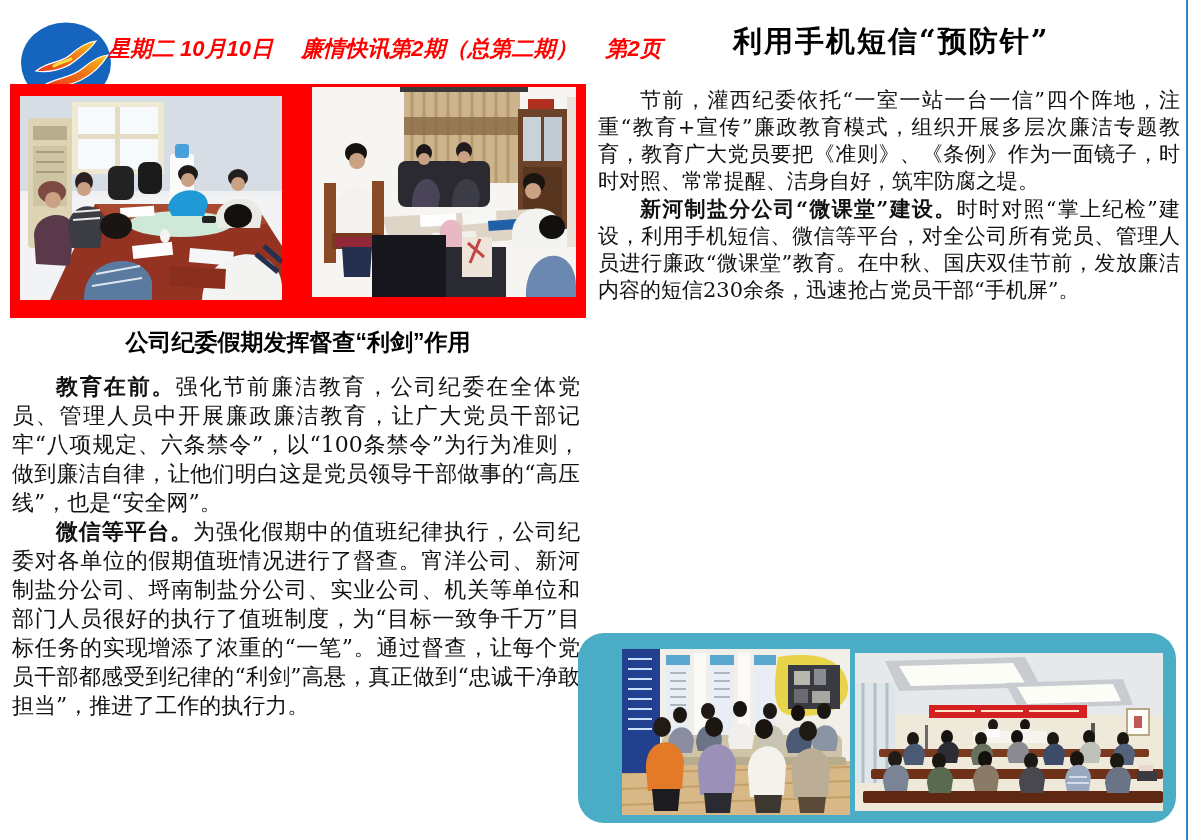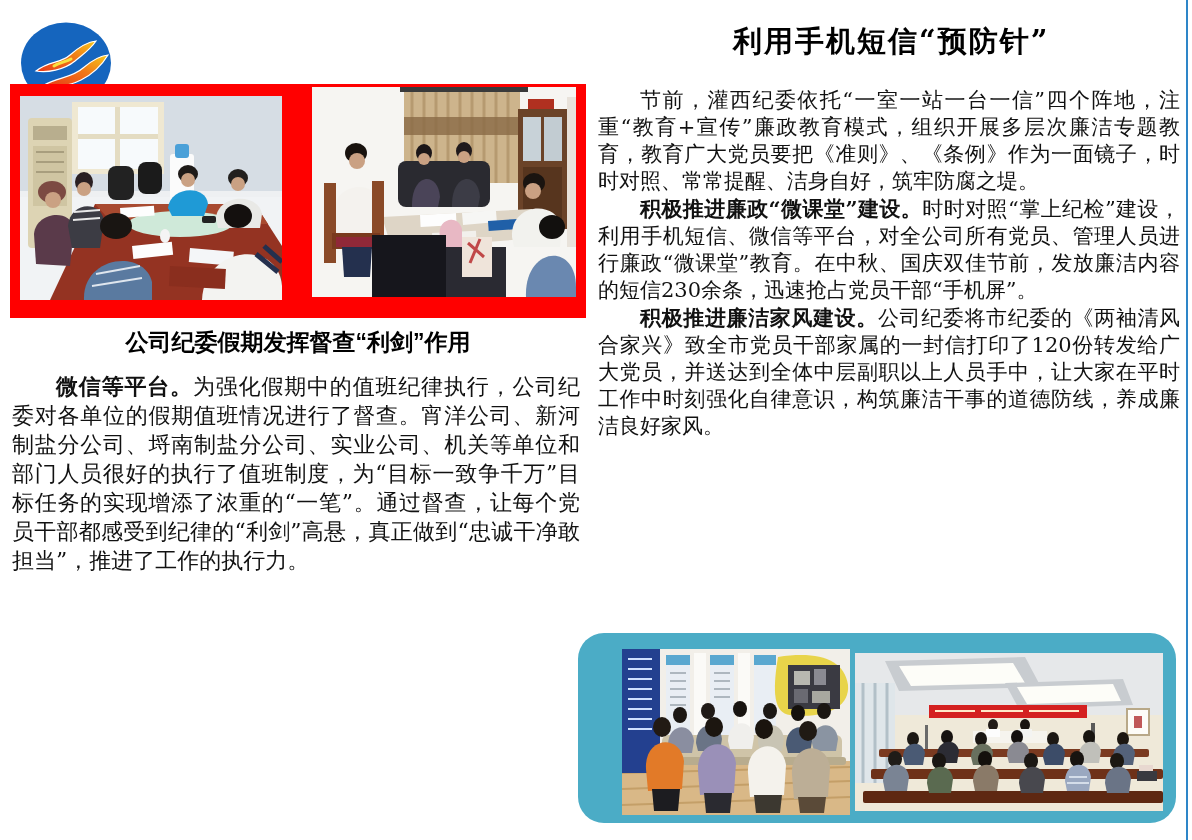--- a/index.html
+++ b/index.html
@@ -56,20 +56,21 @@
         <stop offset="0.55" stop-color="#F07818"></stop>
         <stop offset="1" stop-color="#F8C818"></stop>
       </linearGradient>
     </defs>
     <ellipse cx="46" cy="41" rx="45" ry="40.5" fill="#1565BE"></ellipse>
     <path d="M16,49 C30,38 40,42 50,33 C58,26 66,20 76,19 C70,28 62,33 55,39 C44,48 27,51 16,49 Z" fill="url(#fl)" stroke="#fff" stroke-width="1.2"></path>
     <path d="M24,63 C38,55 52,56 63,46 C70,40 78,34 88,33 C82,43 73,52 61,58 C49,64 33,66 24,63 Z" fill="url(#fl)" stroke="#fff" stroke-width="1.2"></path>
     <path d="M34,44 C40,40 46,40 51,37" stroke="#F8E040" stroke-width="3" fill="none" stroke-linecap="round"></path>
   </svg>
 
+  <div class="header-date">星期二 10月10日　 廉情快讯第2期（总第二期）　 第2页</div>
 
   <div class="right-title">利用手机短信“预防针”</div>
 
   <div class="red-frame">
 
     <svg class="photo-a" width="262" height="204" viewBox="0 0 262 204">
       <rect width="262" height="204" fill="#f1f3f5"></rect>
       <rect width="262" height="95" fill="#d6dde4"></rect>
       <rect y="95" width="262" height="6" fill="#eef0f2"></rect>
       <rect x="52" y="6" width="92" height="72" fill="#efe8d2"></rect>
@@ -168,27 +169,27 @@
       <rect x="60" y="148" width="74" height="62" fill="#16161c"></rect>
       <rect x="134" y="160" width="60" height="50" fill="#2a2a32"></rect>
       <rect x="150" y="150" width="30" height="40" fill="#efe4da"></rect>
       <path d="M156,156 L172,170 M168,152 L158,176" stroke="#c04848" stroke-width="3"></path>
     </svg>
   </div>
 
   <div class="left-title">公司纪委假期发挥督查“利剑”作用</div>
 
   <div class="left-body">
+    <p><b class="lead">教育在前。</b><span>强化节前廉洁教育，公司纪委在全体党员、管理人员中开展廉政廉洁教育，让广大党员干部记牢“八项规定、六条禁令”，以“100条禁令”为行为准则，做到廉洁自律，让他们明白这是党员领导干部做事的“高压线”，也是“安全网”。</span></p>
     <p><b class="lead">微信等平台。</b><span>为强化假期中的值班纪律执行，公司纪委对各单位的假期值班情况进行了督查。宵洋公司、新河制盐分公司、埒南制盐分公司、实业公司、机关等单位和部门人员很好的执行了值班制度，为“目标一致争千万”目标任务的实现增添了浓重的“一笔”。通过督查，让每个党员干部都感受到纪律的“利剑”高悬，真正做到“忠诚干净敢担当”，推进了工作的执行力。</span></p>
   </div>
 
   <div class="right-body">
     <p><b class="lead"></b><span>节前，灌西纪委依托“一室一站一台一信”四个阵地，注重“教育+宣传”廉政教育模式，组织开展多层次廉洁专题教育，教育广大党员要把《准则》、《条例》作为一面镜子，时时对照、常常提醒、洁身自好，筑牢防腐之堤。</span></p>
-    <p><b class="lead">积极推进廉政“微课堂”建设。</b><span>时时对照“掌上纪检”建设，利用手机短信、微信等平台，对全公司所有党员、管理人员进行廉政“微课堂”教育。在中秋、国庆双佳节前，发放廉洁内容的短信230余条，迅速抢占党员干部“手机屏”。</span></p>
-    <p><b class="lead">积极推进廉洁家风建设。</b><span>公司纪委将市纪委的《两袖清风合家兴》致全市党员干部家属的一封信打印了120份转发给广大党员，并送达到全体中层副职以上人员手中，让大家在平时工作中时刻强化自律意识，构筑廉洁干事的道德防线，养成廉洁良好家风。</span></p>
+    <p><b class="lead">新河制盐分公司“微课堂”建设。</b><span>时时对照“掌上纪检”建设，利用手机短信、微信等平台，对全公司所有党员、管理人员进行廉政“微课堂”教育。在中秋、国庆双佳节前，发放廉洁内容的短信230余条，迅速抢占党员干部“手机屏”。</span></p>
   </div>
 
   <div class="teal-box">
 
     <svg class="photo-c" width="228" height="166" viewBox="0 0 228 166">
       <rect width="228" height="166" fill="#f2efe9"></rect>
       <rect y="112" width="228" height="54" fill="#d9b887"></rect>
       <g stroke="#c49f68" stroke-width="2">
         <line x1="0" y1="124" x2="228" y2="118"></line>
           <line x1="0" y1="140" x2="228" y2="132"></line>

